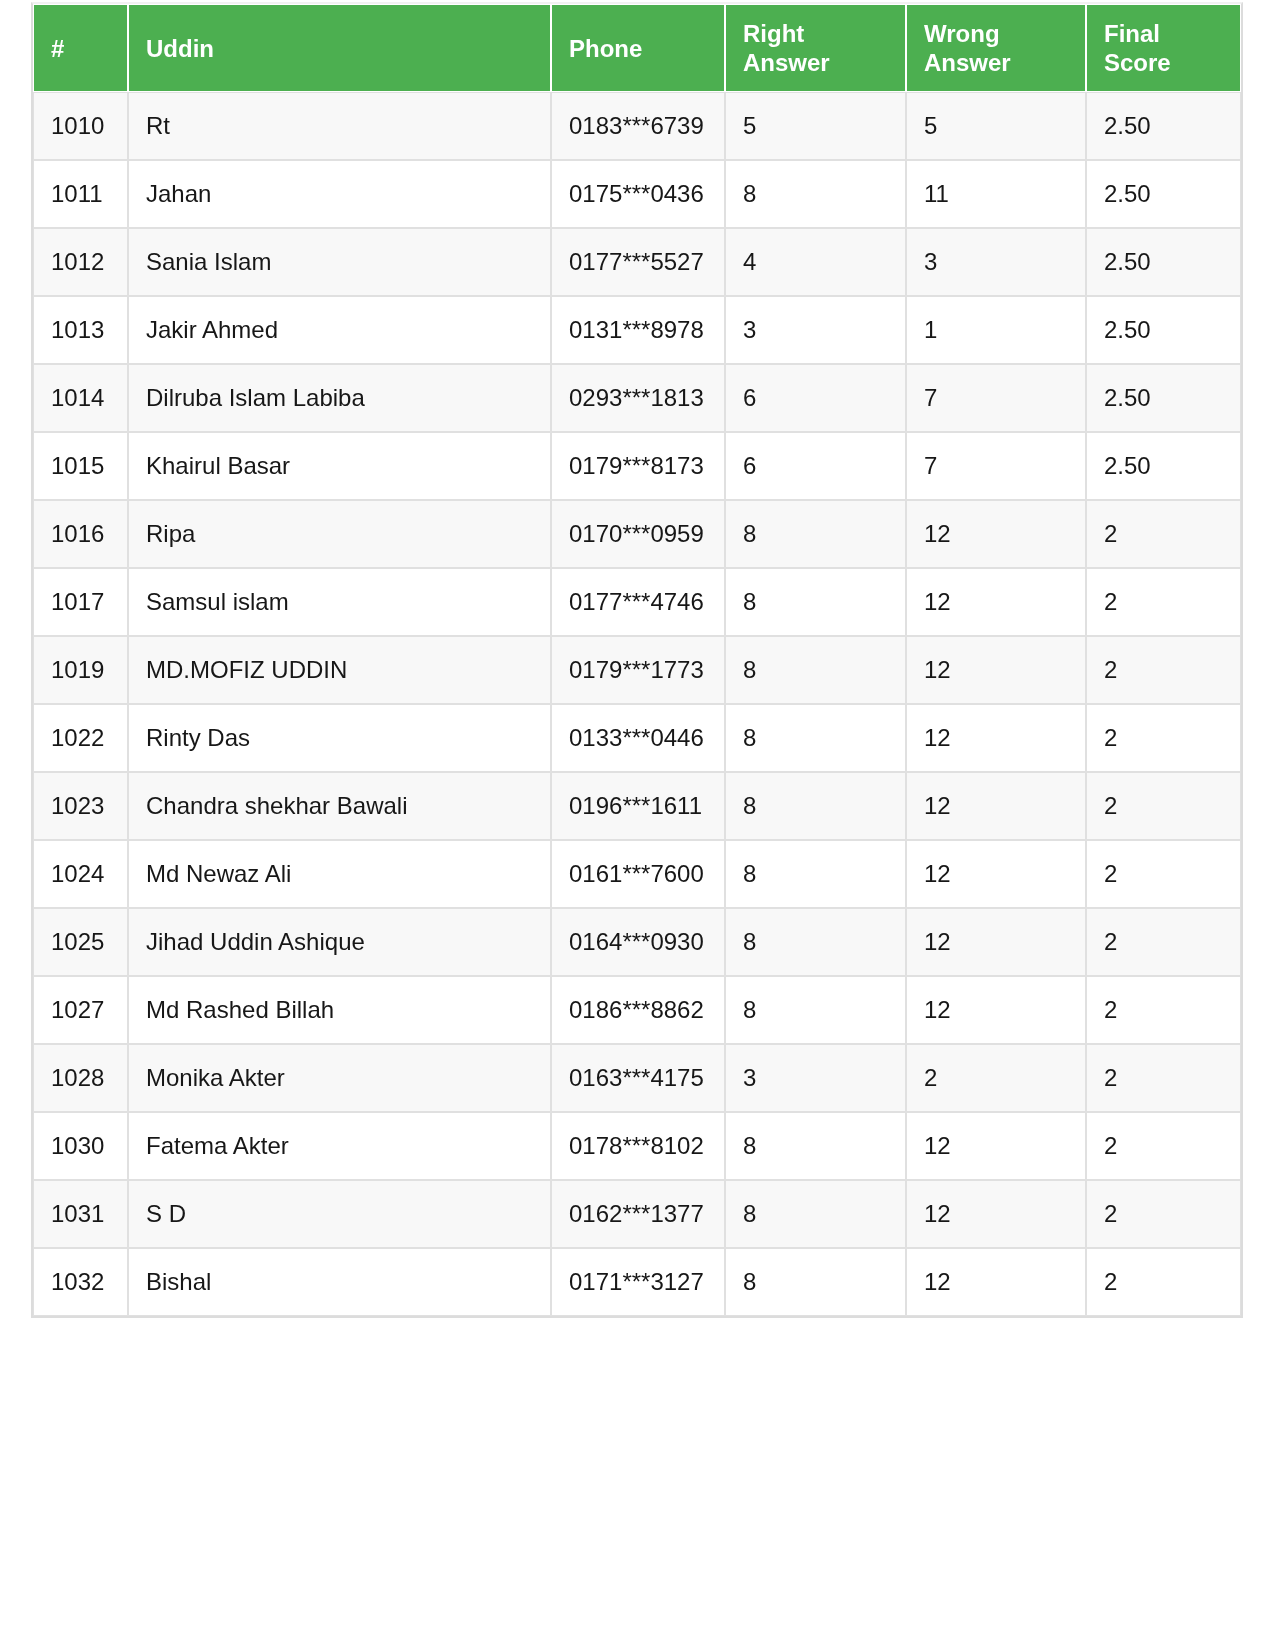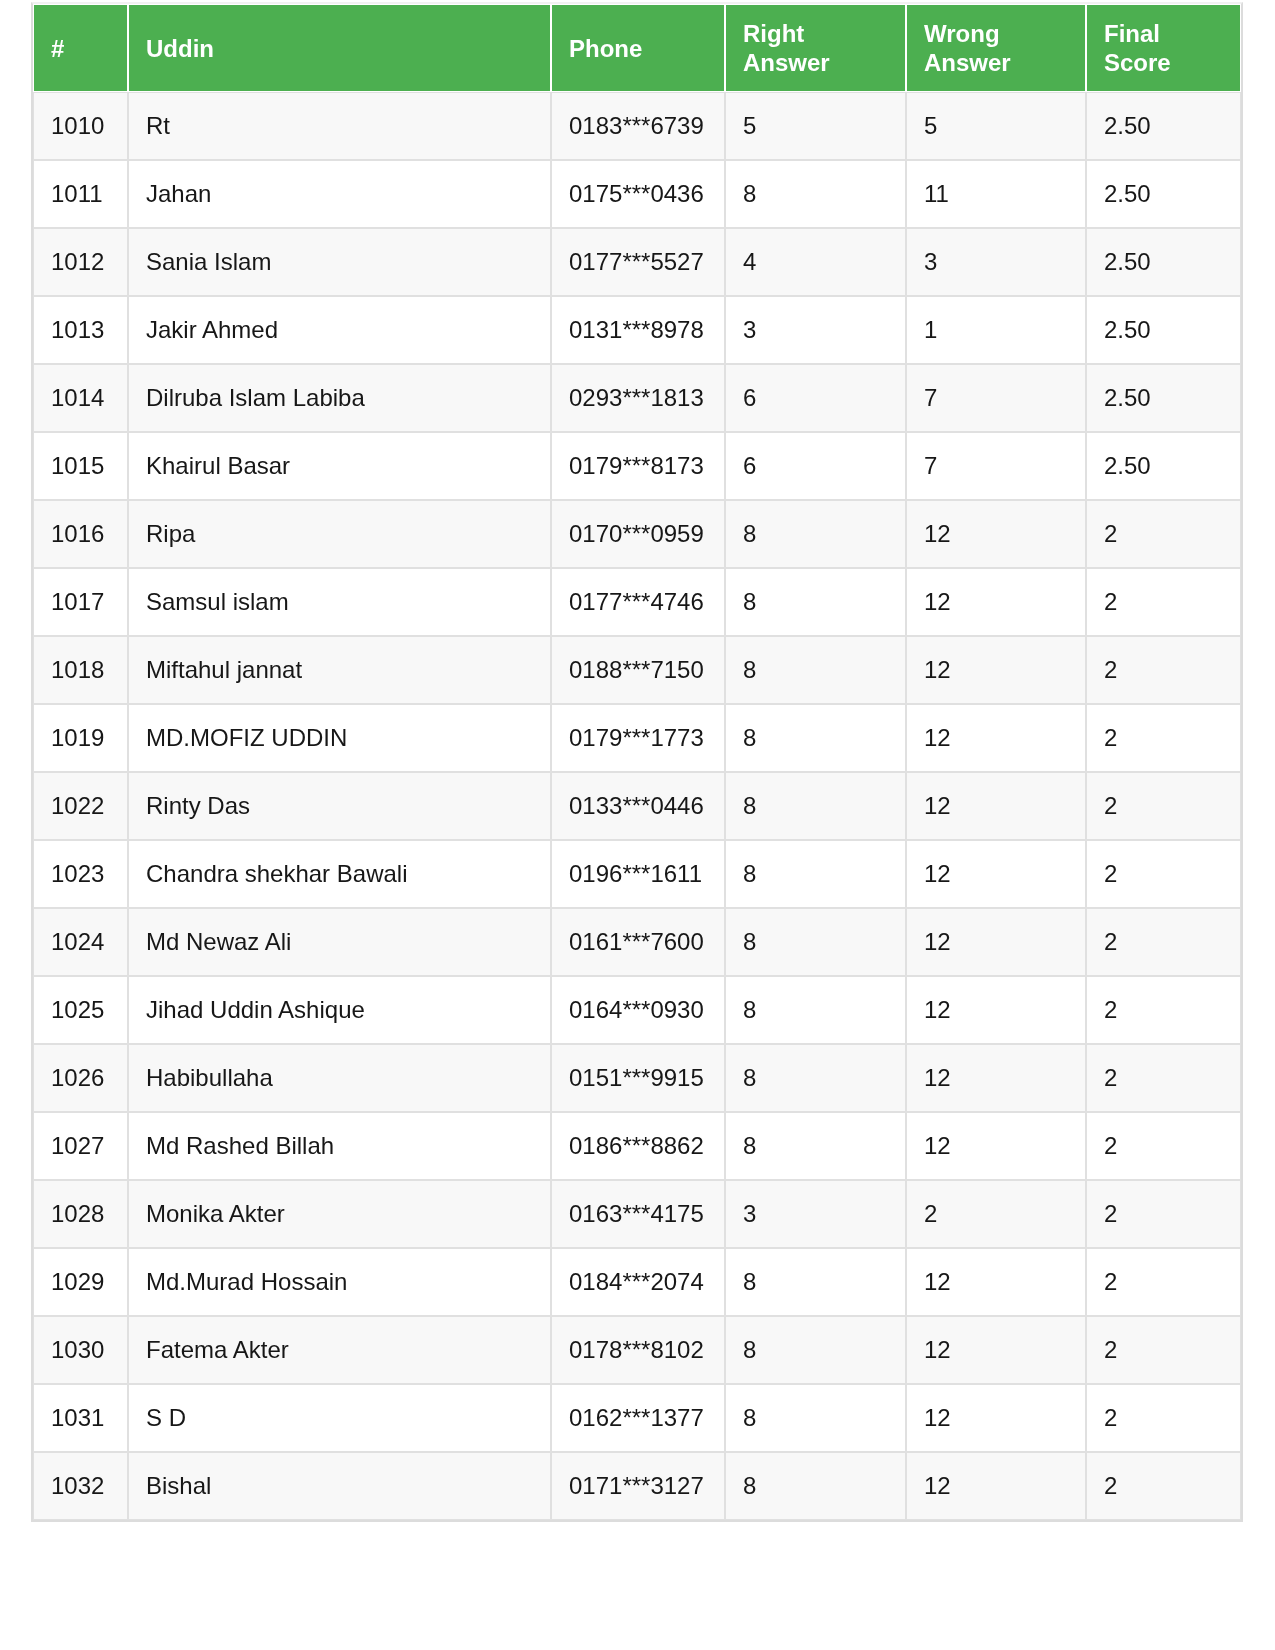--- a/index.html
+++ b/index.html
@@ -133,28 +133,20 @@
         </tr>
         <tr>
           <td>1017</td>
           <td>Samsul islam</td>
           <td>0177***4746</td>
           <td>8</td>
           <td>12</td>
           <td>2</td>
         </tr>
         <tr>
-          <td>1018</td>
-          <td>Miftahul jannat</td>
-          <td>0188***7150</td>
-          <td>8</td>
-          <td>12</td>
-          <td>2</td>
-        </tr>
-        <tr>
           <td>1019</td>
           <td>MD.MOFIZ UDDIN</td>
           <td>0179***1773</td>
           <td>8</td>
           <td>12</td>
           <td>2</td>
         </tr>
         <tr>
           <td>1022</td>
           <td>Rinty Das</td>
@@ -176,54 +168,38 @@
           <td>Md Newaz Ali</td>
           <td>0161***7600</td>
           <td>8</td>
           <td>12</td>
           <td>2</td>
         </tr>
         <tr>
           <td>1025</td>
           <td>Jihad Uddin Ashique</td>
           <td>0164***0930</td>
-          <td>8</td>
-          <td>12</td>
-          <td>2</td>
-        </tr>
-        <tr>
-          <td>1026</td>
-          <td>Habibullaha</td>
-          <td>0151***9915</td>
           <td>8</td>
           <td>12</td>
           <td>2</td>
         </tr>
         <tr>
           <td>1027</td>
           <td>Md Rashed Billah</td>
           <td>0186***8862</td>
           <td>8</td>
           <td>12</td>
           <td>2</td>
         </tr>
         <tr>
           <td>1028</td>
           <td>Monika Akter</td>
           <td>0163***4175</td>
           <td>3</td>
           <td>2</td>
-          <td>2</td>
-        </tr>
-        <tr>
-          <td>1029</td>
-          <td>Md.Murad Hossain</td>
-          <td>0184***2074</td>
-          <td>8</td>
-          <td>12</td>
           <td>2</td>
         </tr>
         <tr>
           <td>1030</td>
           <td>Fatema Akter</td>
           <td>0178***8102</td>
           <td>8</td>
           <td>12</td>
           <td>2</td>
         </tr>

